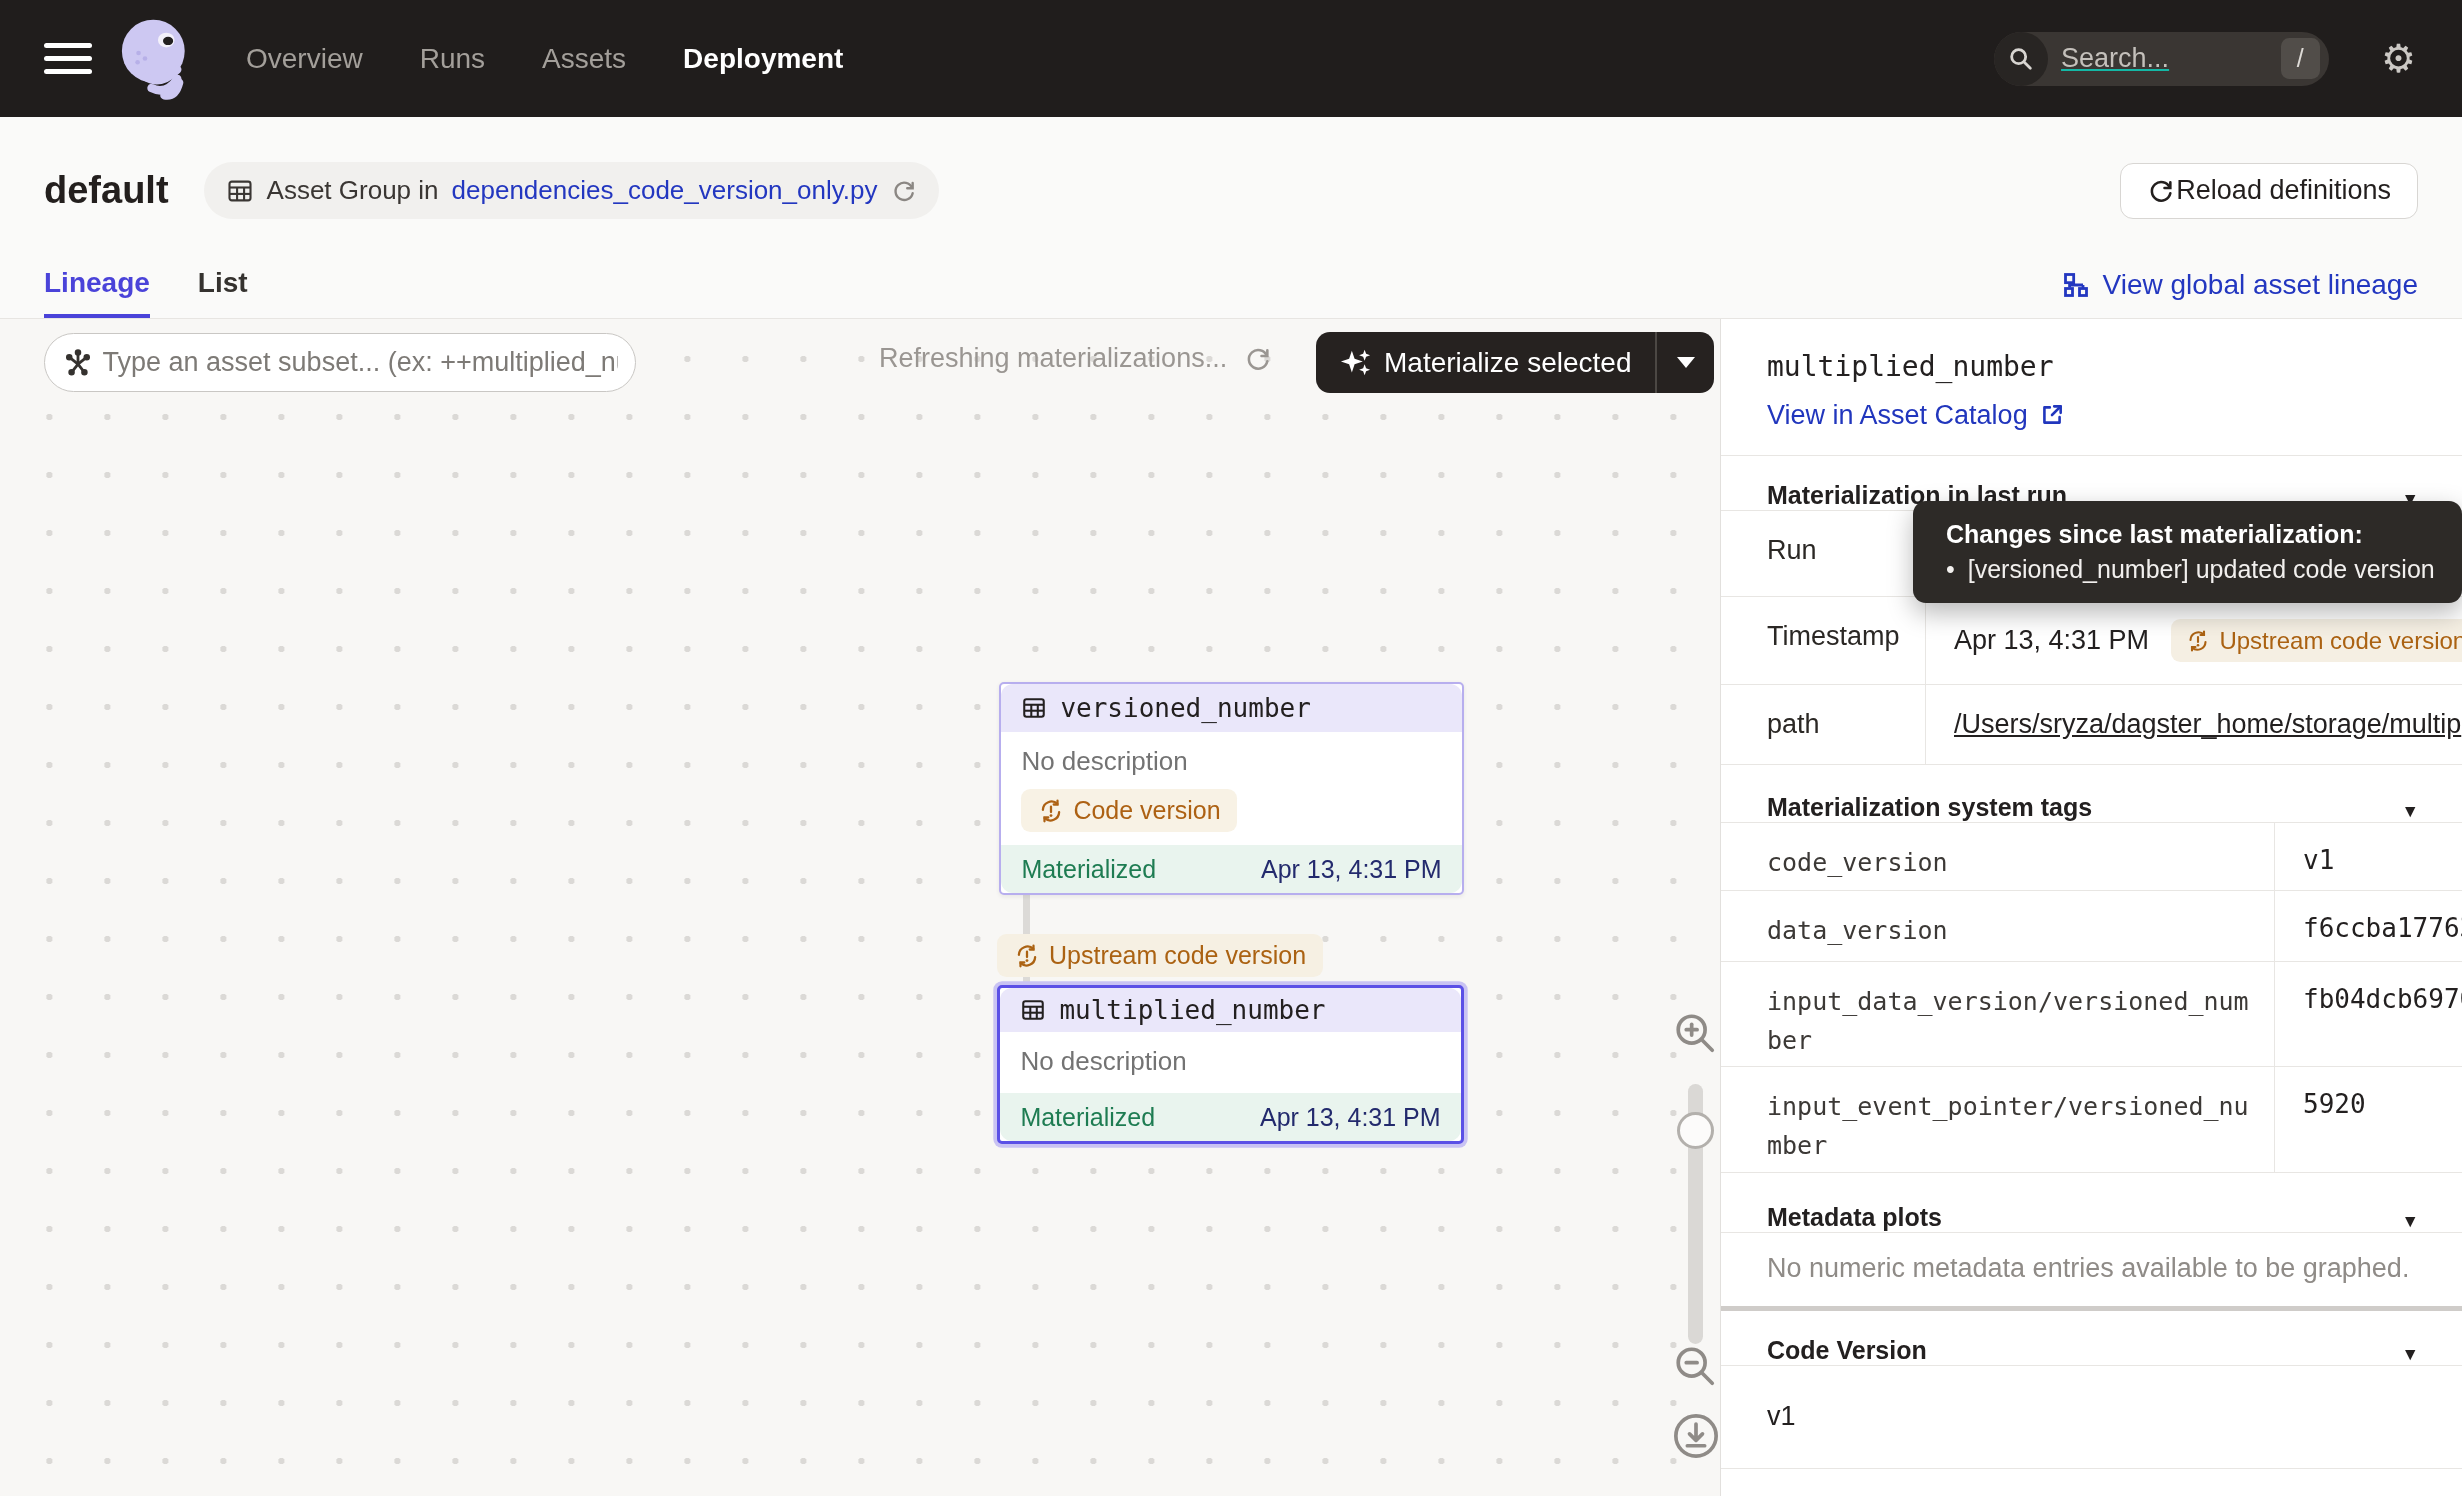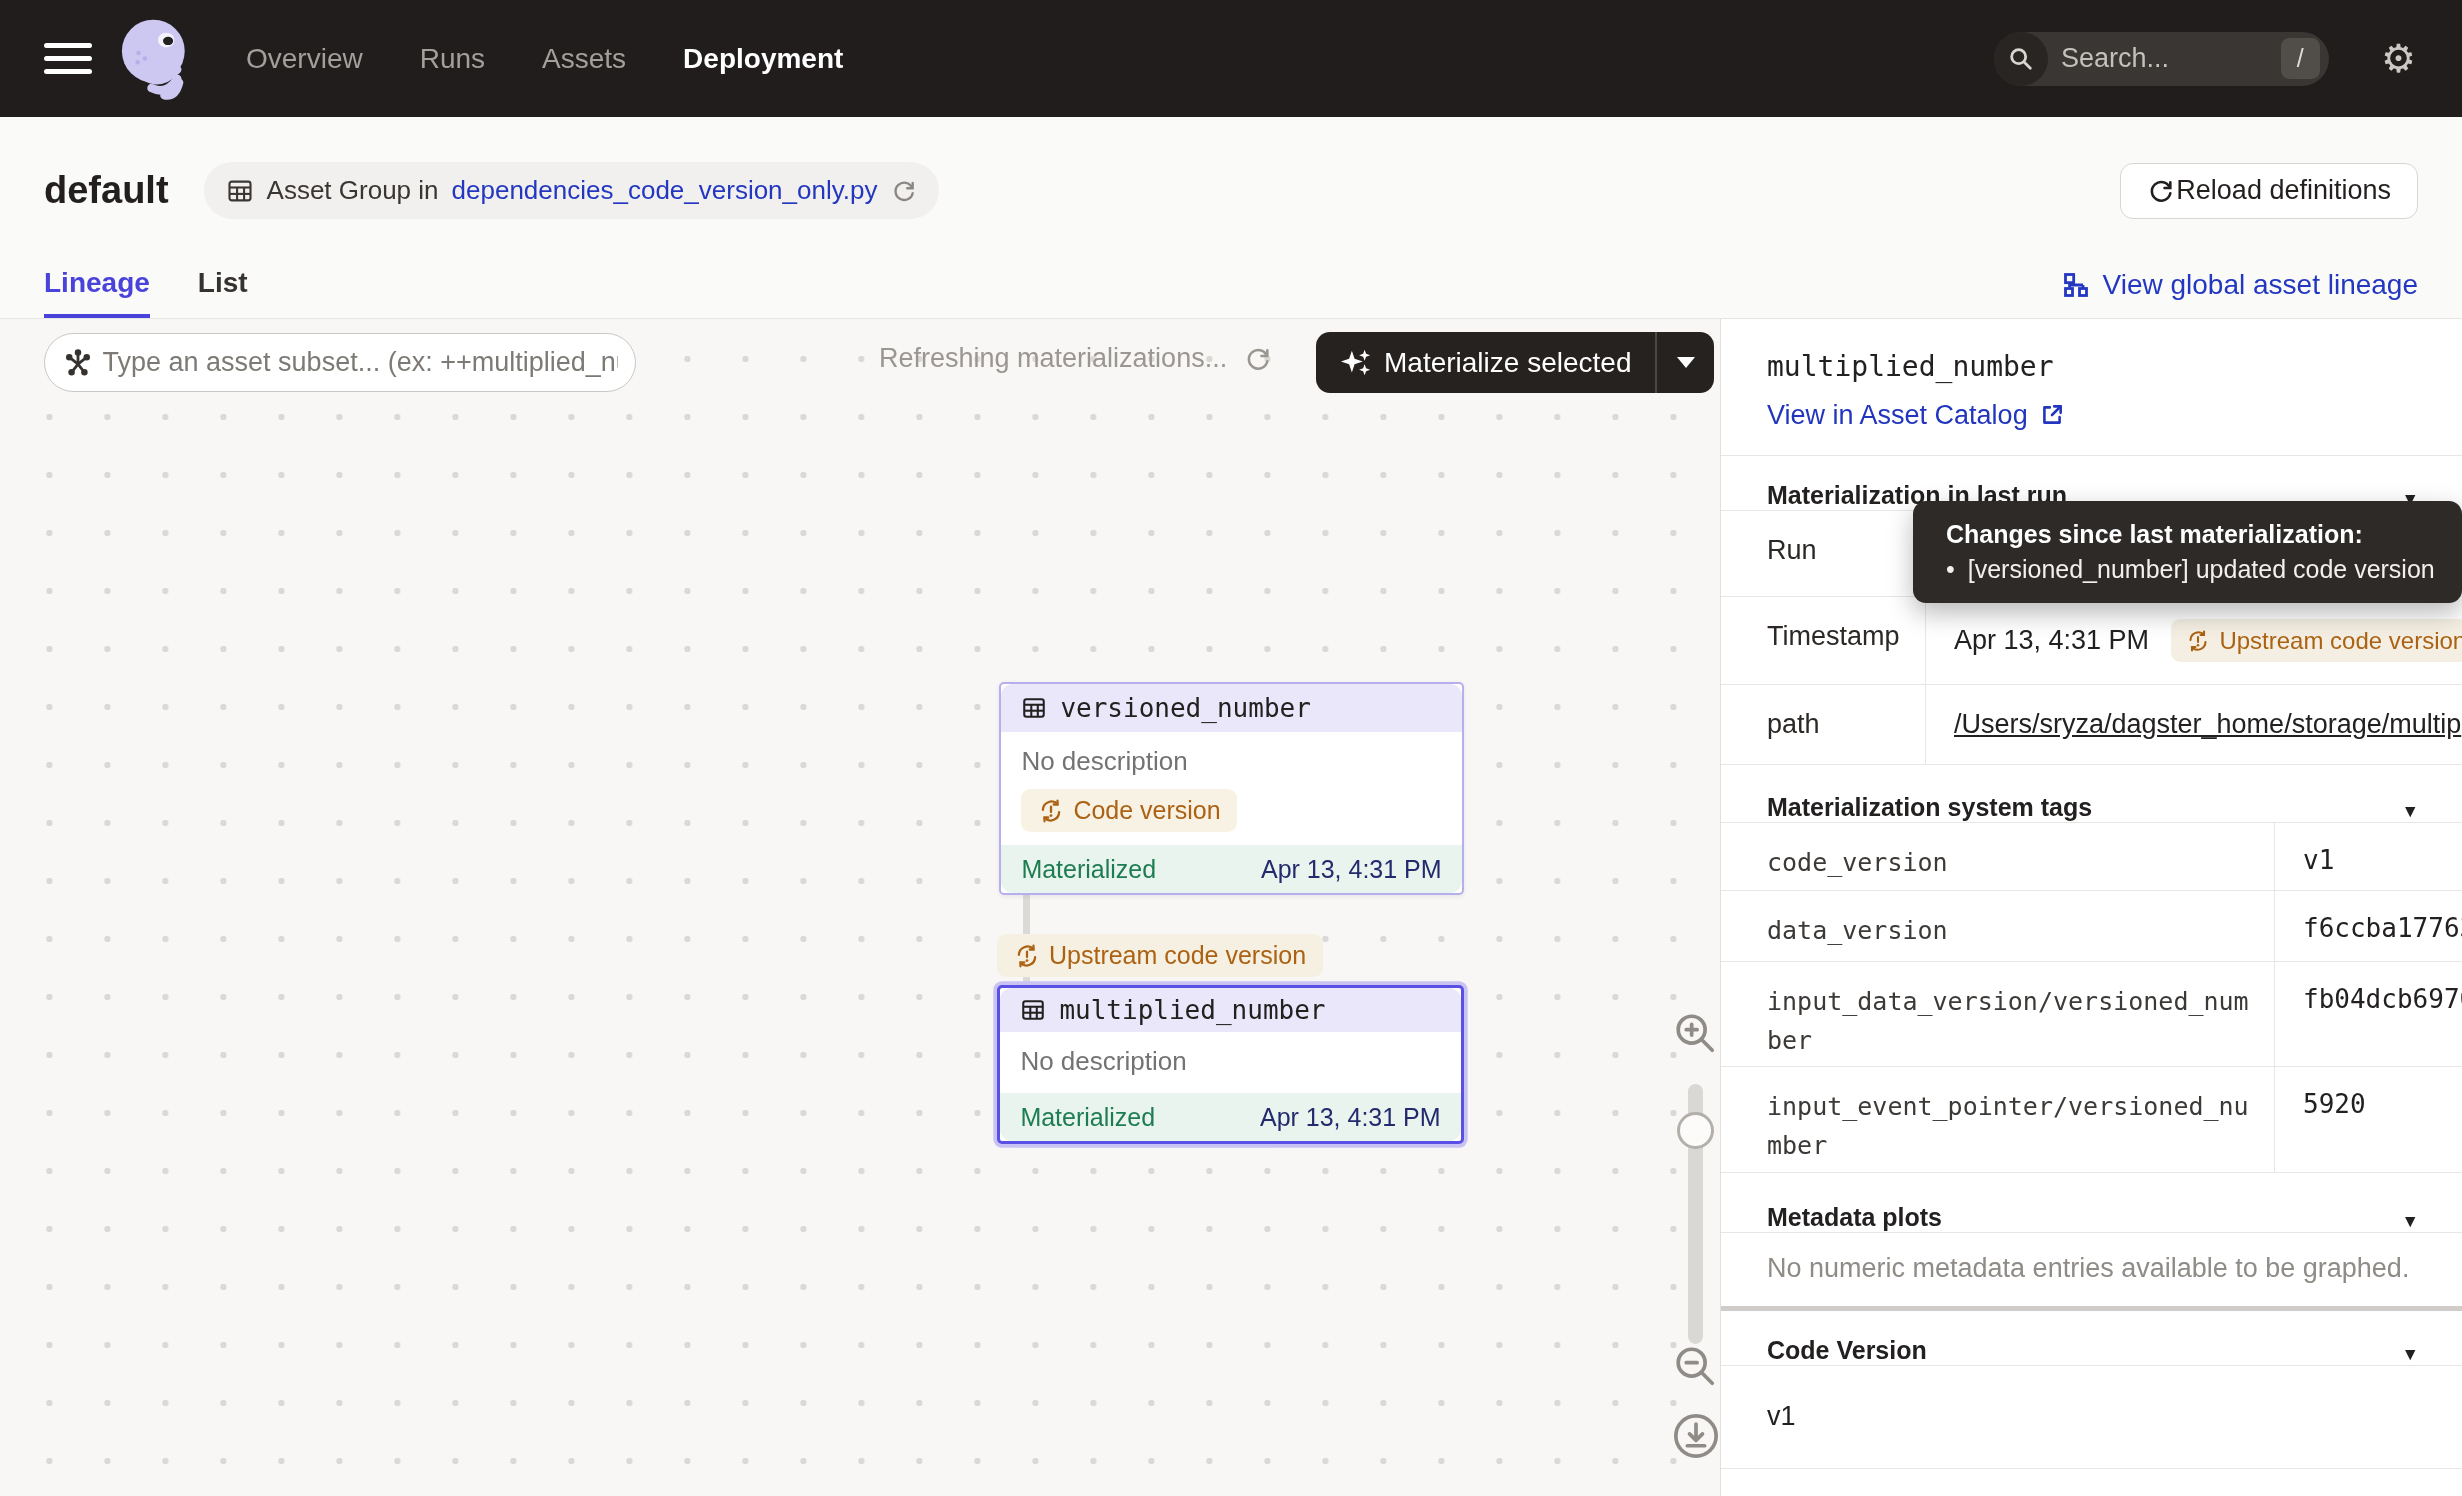--- a/index.html
+++ b/index.html
@@ -11,21 +11,21 @@
   .navbar { height:117px; background:#201d1c; display:flex; align-items:center; padding:0 46px 0 44px; }
   .hamburger { width:48px; display:flex; flex-direction:column; gap:8.3px; cursor:pointer; margin-right:26px; }
   .hamburger span { display:block; height:4.6px; background:#ffffff; border-radius:2.8px; }
   .logo { width:78px; height:85px; margin-right:50px; }
   .nav-items { display:flex; gap:57px; }
   .nav-item { font-size:28px; color:#a39f9a; font-weight:500; cursor:pointer; }
   .nav-item.active { color:#ffffff; font-weight:700; }
   .nav-spacer { flex:1; }
   .search-pill { display:flex; align-items:center; width:335px; height:54px; background:#3a3633; border-radius:27px; overflow:hidden; margin-right:52px; }
   .search-circle { width:54px; height:54px; border-radius:50%; background:#282523; display:flex; align-items:center; justify-content:center; flex:none; }
-  .search-pill input { flex:1; background:transparent; border:none; outline:none; color:#fef9c3; font-size:27px; padding:0 9.3px 0 13px; min-width:0; font-family:"Liberation Sans",sans-serif; }
+  .search-pill input { flex:1; background:transparent; border:none; outline:none; color:#14b8a6; font-size:27px; padding:0 9.3px 0 13px; min-width:0; font-family:"Liberation Sans",sans-serif;text-decoration:underline; }
   .search-pill input::placeholder { color:#c4c0bb; }
   .slash-key { flex:none; width:39px; height:41px; margin-right:9.3px; border-radius:8.3px; background:#514d49; color:#dedbd7; font-size:25px; display:flex; align-items:center; justify-content:center; }
   .gear { font-size:39px; color:#ccc9c5; cursor:pointer; line-height:1; }
 
   
   .page-header { height:134px; display:flex; align-items:center; padding:13px 44px 0 44px; background:#fafaf9; }
   .page-title { font-size:38px; font-weight:700; color:#231f1e; margin-right:35px; }
   .crumb-pill { display:flex; align-items:center; height:57px; background:#f1f0ee; border-radius:29px; padding:0 22px; gap:13px; }
   .crumb-pill .crumb-text { font-size:26px; color:#3a3633; }
   .crumb-pill .crumb-link { font-size:26px; color:#2337c0; cursor:pointer; }

